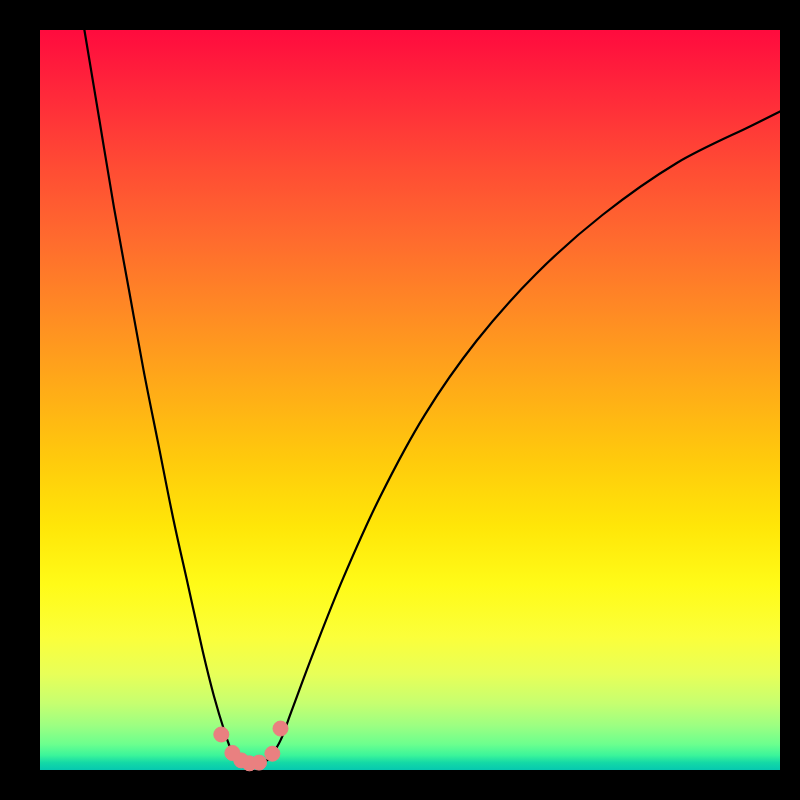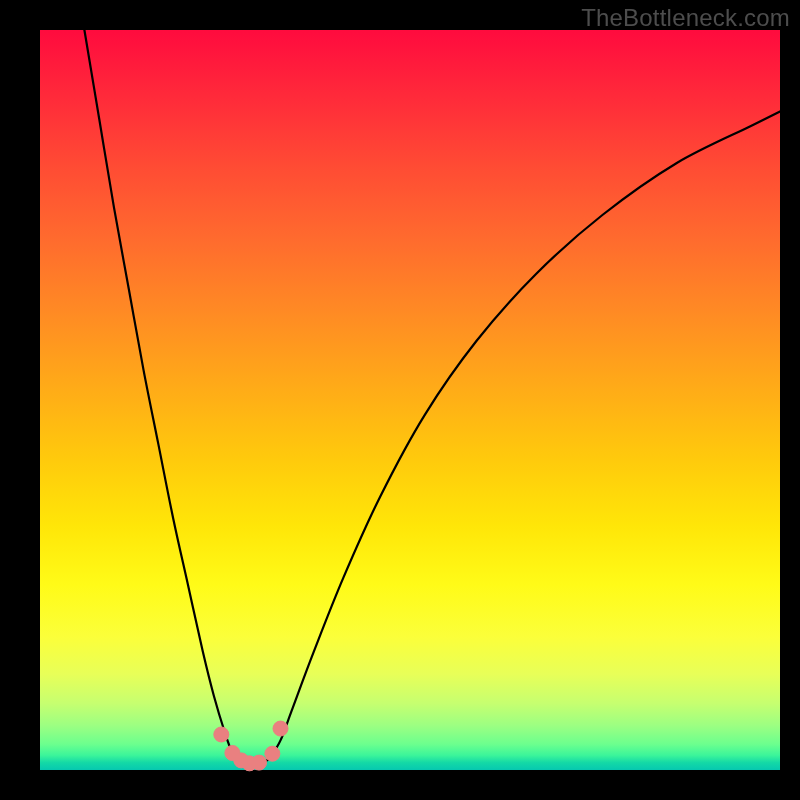--- a/index.html
+++ b/index.html
@@ -62,21 +62,20 @@
     width: 740px;
     height: 740px;
     overflow: visible;
   }
 </style>
 </head>
 <body>
 
 <div class="frame">
 
-  <div class="watermark">TheBottleneck.com</div>
 
   <div class="plot">
     <svg class="curves" viewBox="0 0 740 740" preserveAspectRatio="none">
       <path id="path-left" fill="none" stroke-width="2.2" stroke-linecap="round" d="M 44.4 0 C 46.86666666666667 14.799999999999999, 54.266666666666666 59.2, 59.2 88.8 C 64.13333333333334 118.39999999999999, 69.06666666666666 149.23333333333332, 74 177.6 C 78.93333333333334 205.96666666666667, 83.86666666666666 231.86666666666667, 88.8 259 C 93.73333333333333 286.1333333333333, 98.66666666666667 314.5, 103.60000000000001 340.40000000000003 C 108.53333333333335 366.30000000000007, 113.46666666666667 389.73333333333335, 118.4 414.40000000000003 C 123.33333333333334 439.0666666666667, 128.26666666666665 464.9666666666667, 133.2 488.40000000000003 C 138.13333333333333 511.83333333333337, 143.06666666666666 532.8, 148 555 C 152.93333333333334 577.2, 158.48333333333335 603.1, 162.8 621.6 C 167.11666666666667 640.1, 170.2 652.4333333333334, 173.89999999999998 666 C 177.59999999999997 679.5666666666666, 181.91666666666666 693.5033333333333, 185 703 C 188.08333333333334 712.4966666666667, 189.93333333333334 718.2933333333333, 192.4 722.98 C 194.86666666666667 727.6666666666667, 198.56666666666666 729.7633333333333, 199.8 731.12" stroke="#000000"></path>
       <path id="path-floor" fill="none" stroke-width="2.2" stroke-linecap="round" d="M 192.4 722.98 C 193.63333333333333 724.3366666666667, 197.33333333333334 729.27, 199.8 731.12 C 202.26666666666668 732.97, 204.73333333333335 733.5866666666667, 207.20000000000002 734.08 C 209.66666666666669 734.5733333333334, 212.13333333333333 734.3266666666667, 214.6 734.08 C 217.06666666666666 733.8333333333334, 219.53333333333333 733.4633333333334, 222 732.6 C 224.46666666666667 731.7366666666667, 228.16666666666669 729.5166666666667, 229.4 728.9" stroke="#000000"></path>
       <path id="path-right" fill="none" stroke-width="2.2" stroke-linecap="round" d="M 229.4 728.9 C 231.25 725.8166666666666, 236.8 718.4166666666666, 240.5 710.4 C 244.2 702.3833333333333, 246.05 695.6, 251.60000000000002 680.8000000000001 C 257.15000000000003 666.0000000000001, 265.1666666666667 643.8000000000001, 273.8 621.6 C 282.43333333333334 599.4, 292.29999999999995 573.5, 303.4 547.6 C 314.5 521.7, 326.83333333333337 493.3333333333333, 340.40000000000003 466.2 C 353.9666666666667 439.06666666666666, 368.7666666666667 410.7, 384.8 384.8 C 400.8333333333333 358.90000000000003, 418.09999999999997 334.23333333333335, 436.59999999999997 310.8 C 455.09999999999997 287.3666666666667, 474.83333333333337 265.1666666666667, 495.8 244.20000000000002 C 516.7666666666667 223.23333333333335, 538.9666666666667 203.5, 562.4 185 C 585.8333333333333 166.5, 611.7333333333333 148, 636.4 133.2 C 661.0666666666666 118.39999999999999, 693.1333333333333 104.83333333333333, 710.4 96.2 C 727.6666666666666 87.56666666666668, 735.0666666666666 83.86666666666667, 740 81.4" stroke="#000000"></path>
       <g id="marker-group">
           <circle cx="181.29999999999998" cy="704.48" r="7.5" fill="#e98080" stroke="#e98080"></circle>
           <circle cx="192.4" cy="722.98" r="7.5" fill="#e98080" stroke="#e98080"></circle>
           <circle cx="201.28" cy="730.38" r="7.5" fill="#e98080" stroke="#e98080"></circle>

